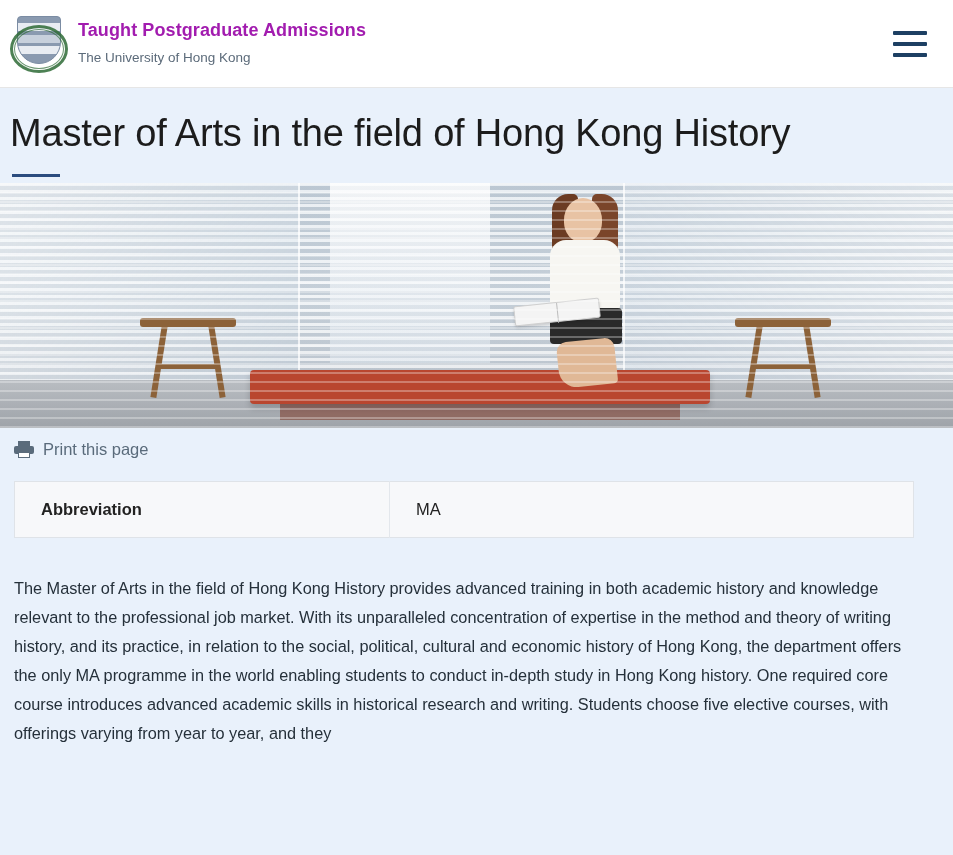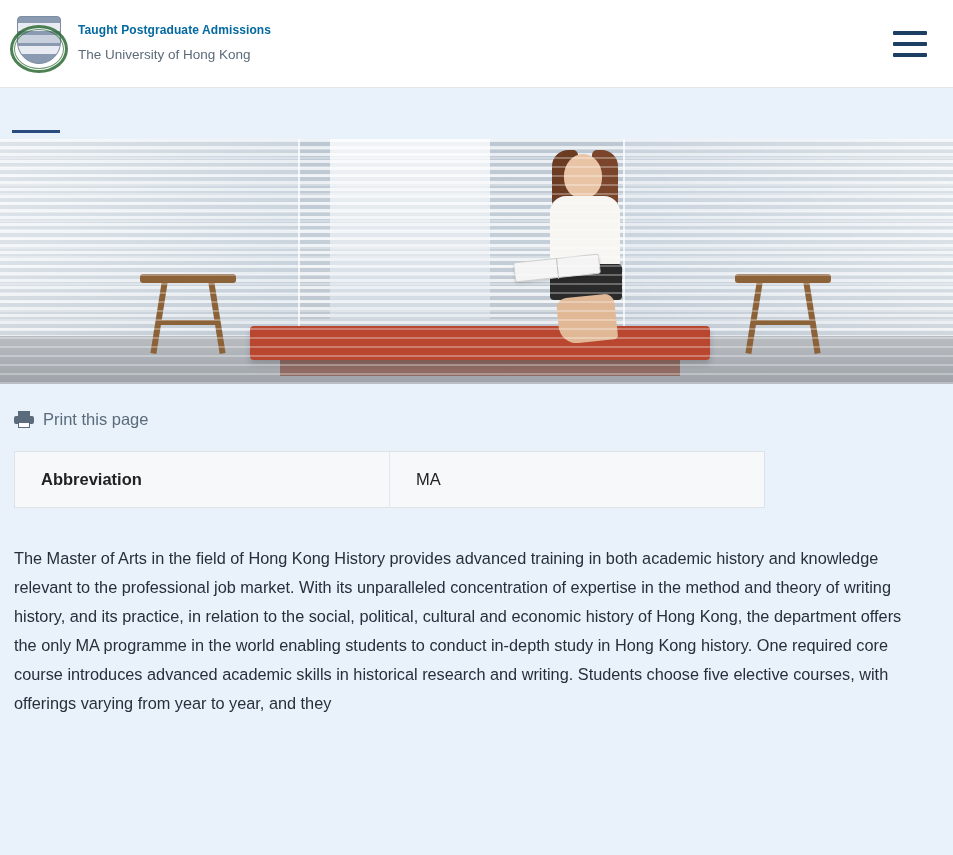--- a/index.html
+++ b/index.html
@@ -55,22 +55,22 @@
   .logo-inner-ring {
     position: absolute;
     left: 4px; top: 16px;
     width: 50px; height: 40px;
     border: 1px solid #2e6b36;
     border-radius: 50%;
     opacity: .7;
   }
   .header-titles { display: flex; flex-direction: column; justify-content: center; }
   .header-title {
-    font-size: 12px;
-    color: #0369a1;
+    font-size: 18px;
+    color: #a21caf;
     font-weight: bold;
     letter-spacing: .1px;
     line-height: 1.25;
   }
   .header-subtitle {
     font-size: 13.5px;
     color: #5c6b7a;
     line-height: 1.4;
     margin-top: 8px;
   }
@@ -216,21 +216,21 @@
       rgba(255,255,255,0.30) 2px,
       rgba(255,255,255,0.0) 2px,
       rgba(255,255,255,0.0) 9px
     );
     pointer-events: none;
   }
 
   
   .print-row {
     display: flex; align-items: center;
-    padding: 26px 0 0 14px;
+    padding: 12px 0 0 14px;
     color: #5a6b7b;
     font-size: 16.5px;
     cursor: pointer;
   }
   .printer-icon {
     width: 20px; height: 17px; margin-right: 9px;
     position: relative; display: inline-block;
   }
   .printer-icon .body {
     position: absolute; left: 0; top: 5px; width: 20px; height: 8px;
@@ -241,21 +241,21 @@
     background: #5a6b7b;
   }
   .printer-icon .paper-bot {
     position: absolute; left: 4px; top: 11px; width: 12px; height: 6px;
     background: #ffffff; border: 1px solid #5a6b7b;
   }
 
   
   .info-table {
     margin: 22px 14px 0 14px;
-    width: 751px;
+    width: 900px;
     border-collapse: collapse;
     background: #ffffff;
     border: 1px solid #dfe3e8;
   }
   .info-table td {
     padding: 18px 26px;
     font-size: 16.5px;
     color: #222;
     border-bottom: 1px solid #e3e7ec;
     vertical-align: middle;
@@ -297,20 +297,21 @@
   <div class="menu-btn">
     <span></span>
     <span></span>
     <span></span>
   </div>
 </div>
 
 <div class="page">
 
   <div class="page-title-wrap">
+    <h1 class="page-title">Master of Arts in the field of Hong Kong History</h1>
     <div class="title-rule"></div>
   </div>
 
   <div class="hero">
     <div class="blinds"></div>
     <div class="glasswall-left"></div>
     <div class="window-panel"></div>
     <div class="glasswall-right"></div>
     <div class="floor"></div>
 

